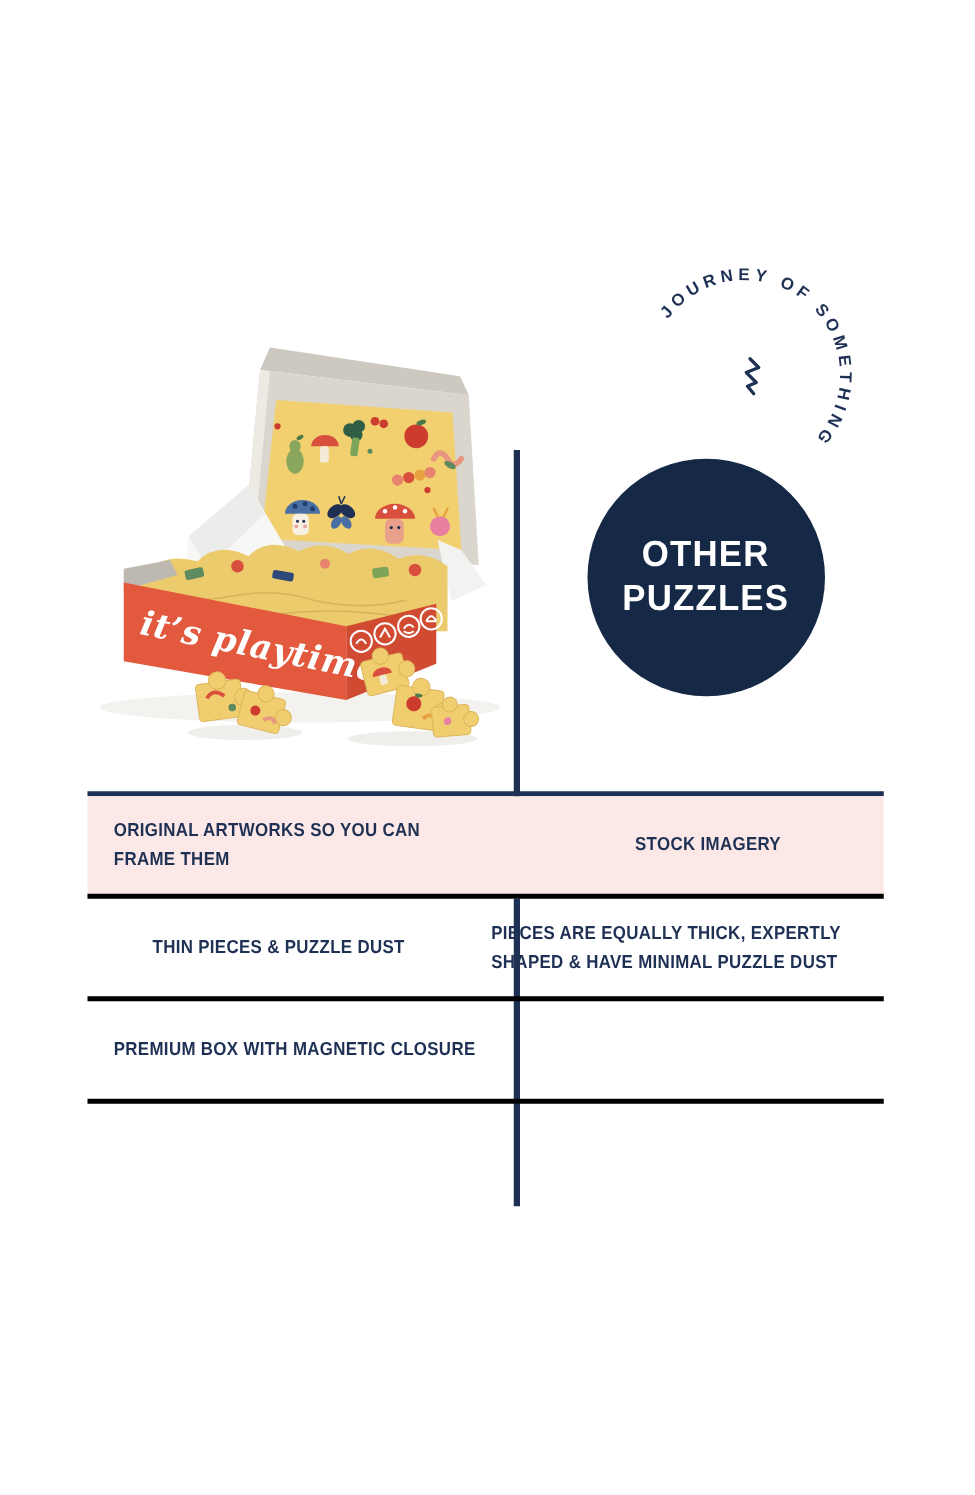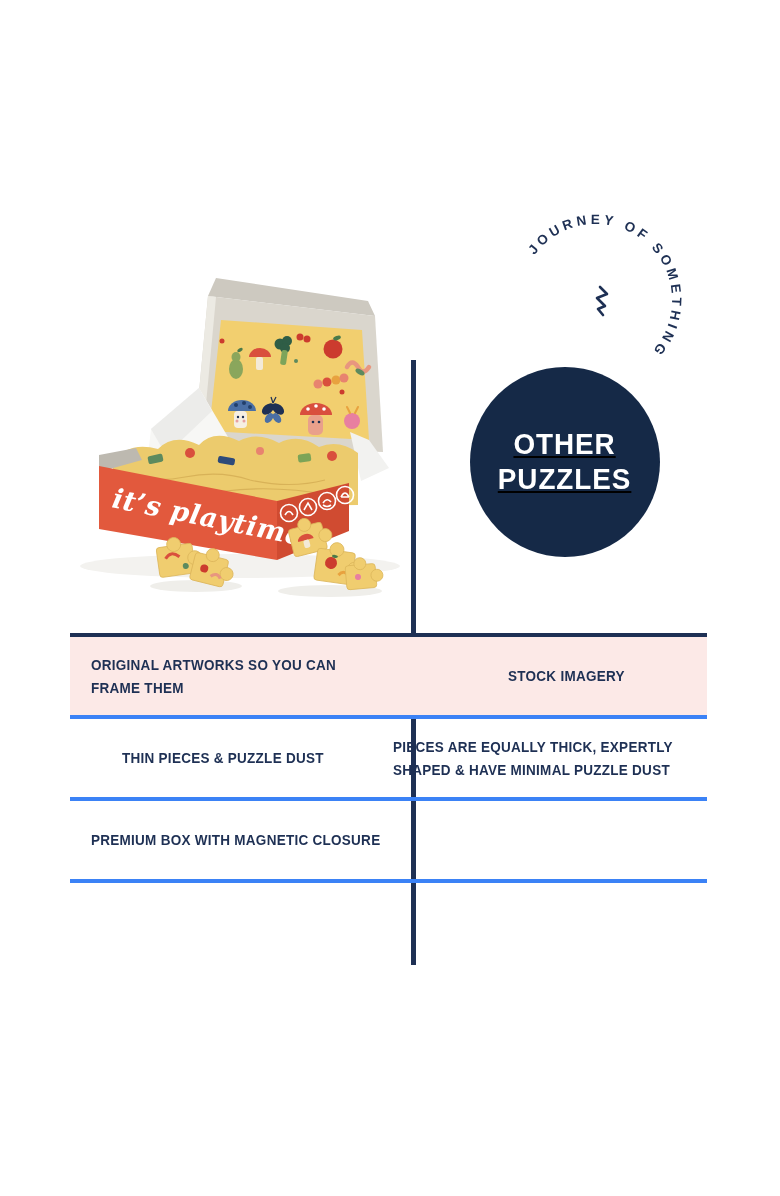--- a/index.html
+++ b/index.html
@@ -8,30 +8,30 @@
     font-family:"Liberation Sans",sans-serif;
   }
   
   .arc-svg{position:absolute;left:460px;top:178px;width:260px;height:202px;}
   .arc-text{
     font-family:"Liberation Sans",sans-serif;font-weight:bold;font-size:13.5px;
     letter-spacing:3.8px;fill:#1e3054;
   }
   .badge-circle{
     position:absolute;left:470px;top:367px;width:190px;height:190px;border-radius:50%;
-    background:#152947;display:flex;align-items:center;justify-content:center;text-decoration:underline;
+    background:#152947;display:flex;align-items:center;justify-content:center;
   }
   .badge-circle span{
     color:#ffffff;font-weight:bold;font-size:29px;line-height:1.2;letter-spacing:1px;
     text-align:center;white-space:pre-line;transform:scaleX(.96);
   }
   
   .divider-v{position:absolute;left:411px;top:360px;width:5px;height:605px;background:#1e3054;}
   .cmp-table{position:absolute;left:70px;top:633px;width:637px;border-top:4px solid #1e3054;}
-  .row{display:flex;border-bottom:4px solid #3b82f6;min-height:78px;}
+  .row{display:flex;border-bottom:4px solid #000000;min-height:78px;}
   .row.pink{background:#fce9e7;}
   .cell{display:flex;align-items:center;box-sizing:border-box;}
   .cell.left{flex:0 0 343px;padding-left:21px;padding-right:20px;}
   .cell.right{flex:1 1 auto;padding-left:52px;padding-right:26px;justify-content:center;}
   .cell span{
     font-weight:bold;font-size:15px;line-height:1.55;letter-spacing:.3px;color:#1e3054;
     white-space:pre;transform:scaleX(.9);transform-origin:left center;display:inline-block;
   }
   
   .product-svg{position:absolute;left:70px;top:260px;width:330px;height:340px;}

